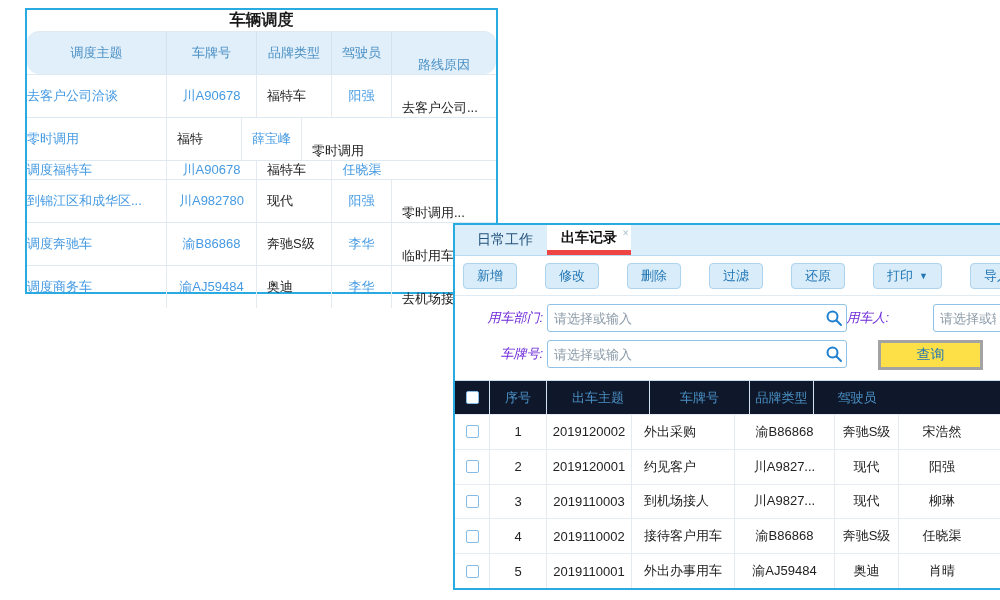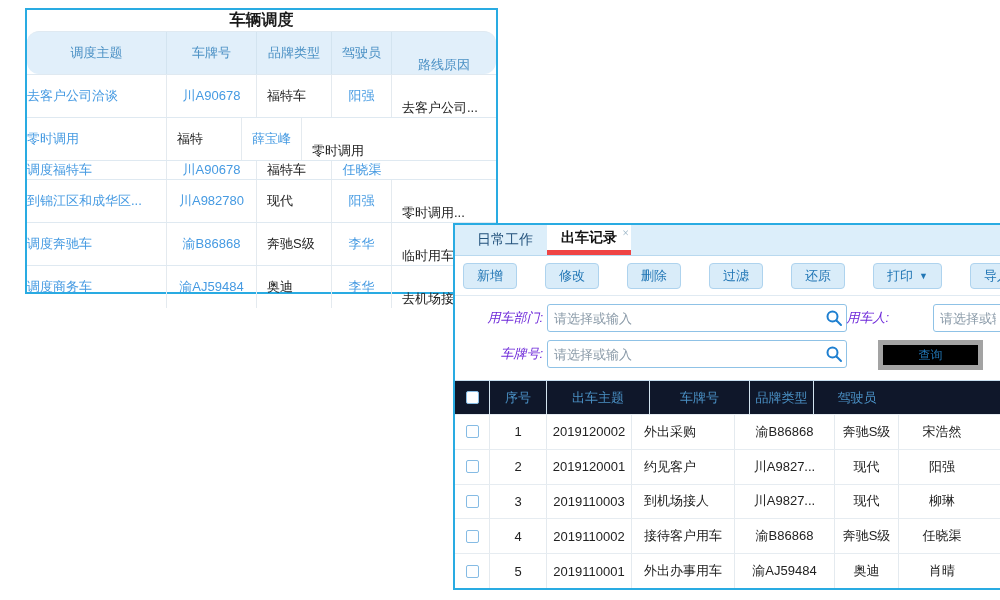--- a/index.html
+++ b/index.html
@@ -45,21 +45,21 @@
   .caret { font-size:9px; color:#2176b5; }
   .formarea { height:84px; position:relative; flex:none; font-size:13px; }
   .flabel { position:absolute; width:76px; text-align:right; color:#6d28d9; line-height:28px;font-style:italic; }
   .finput { position:absolute; height:28px; border:1px solid #8fc2e6; border-radius:3px;
             background:#fff; display:flex; align-items:center; }
   .finput input { border:none; outline:none; flex:1; min-width:0; font-size:13px; padding:0 6px;
                   font-family:"Liberation Sans",sans-serif; color:#333; background:transparent; }
   .finput input::placeholder { color:#8a9aa8; }
   .sicon { flex:none; width:20px; height:20px; margin-right:2px; }
   .qbtn { position:absolute; left:423px; top:44px; width:105px; height:30px;
-          background:#000000; border:5px solid #a3a3a3; color:#2176b5; font-size:12px;
+          background:#fde047; border:3px solid #a3a3a3; color:#2176b5; font-size:14px;
           display:flex; align-items:center; justify-content:center; cursor:pointer; }
   .p2-table { flex:1; display:flex; flex-direction:column; border-top:1px solid #c9dff0; }
   .p2-row { display:flex; flex:1; border-top:1px solid #e6ecf1; }
   .p2-row:first-child { border-top:none; }
   .p2-head { background:#0f172a; flex:none; height:33px; }
   .p2-cell { display:flex; align-items:center; justify-content:center; font-size:13px;
              color:#222; border-right:1px solid #e4eaef; overflow:hidden; white-space:nowrap; }
   .p2-row .p2-cell:last-child { border-right:none; }
   .p2-head .p2-cell { color:#4a90c4; border-right:1px solid #d3e4f0; }
   .d0 { width:35px; } .d1 { width:57px; } .d2 { width:85px; }

